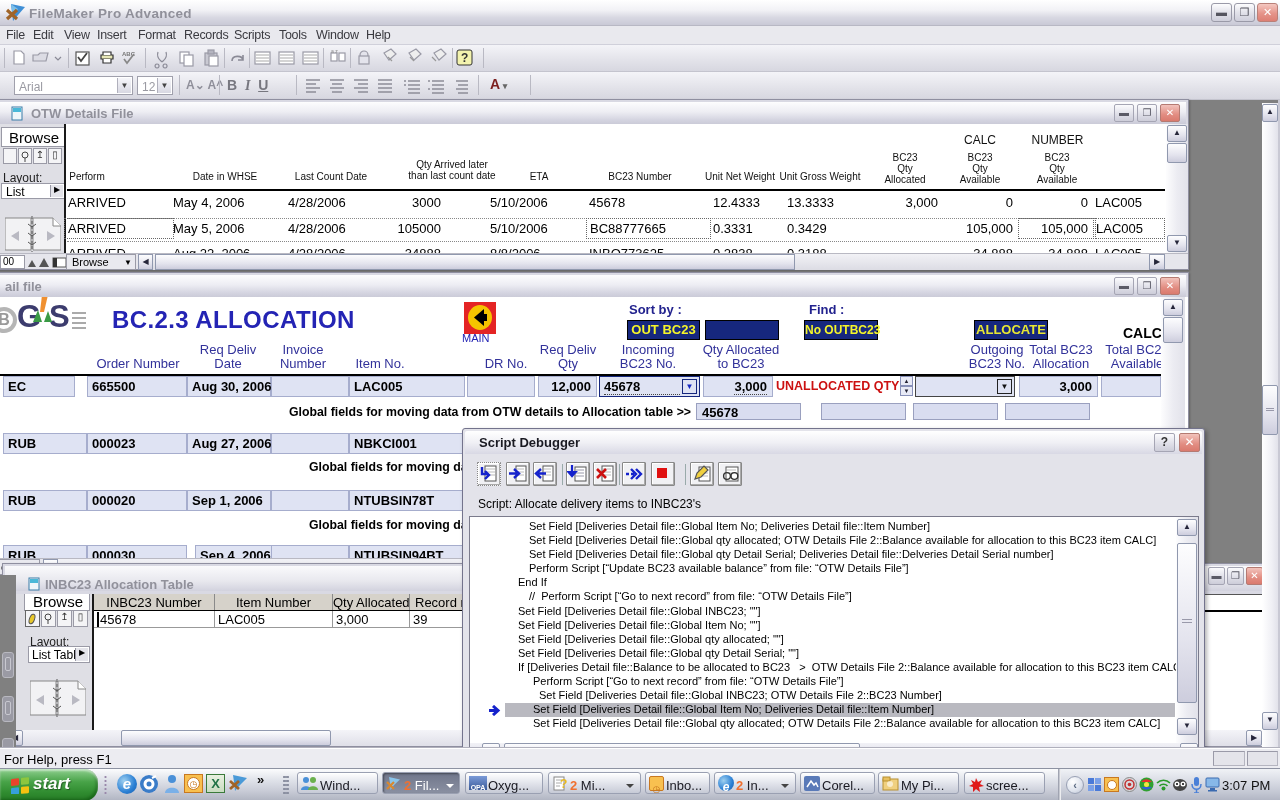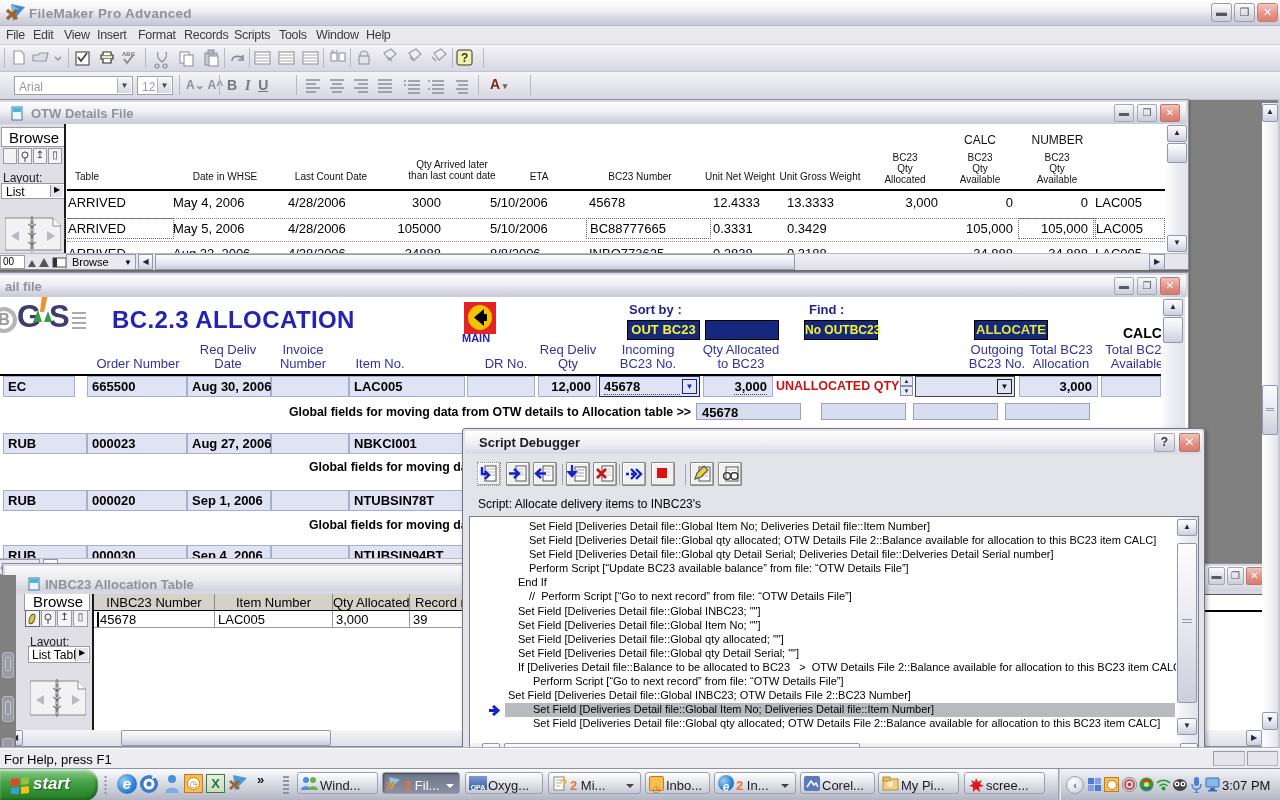--- a/index.html
+++ b/index.html
@@ -184,21 +184,21 @@
     <svg class="ab" style="left:10px;top:92px" width="56" height="36" viewBox="0 0 56 36">
       <rect x="0" y="2" width="26" height="32" fill="#f2f2f4" stroke="#888"></rect>
       <path d="M28 2 h20 l8 8 v24 h-28 z" fill="#f2f2f4" stroke="#888"></path>
       <path d="M48 2 l0 8 l8 0" fill="#fff" stroke="#888"></path>
       <path d="M27 0 v36" stroke="#555" stroke-dasharray="3 2"></path>
       <path d="M6 20 l8 -5 v10 z M50 20 l-8 -5 v10 z" fill="#b9b9c2"></path>
       <path d="M23 8 l4 3 l4 -3 M23 17 l4 3 l4 -3 M23 26 l4 3 l4 -3" stroke="#555" fill="none"></path>
     </svg>
     <div class="ab" style="left:69px;top:0;width:2px;height:129px;background:#1a1a1a"></div>
 
-    <div class="hdr" style="left:60px;top:47px;width:64px">Table</div>
+    <div class="hdr" style="left:60px;top:47px;width:64px">Perform</div>
     <div class="hdr" style="left:190px;top:47px;width:80px">Date in WHSE</div>
     <div class="hdr" style="left:296px;top:47px;width:80px">Last Count Date</div>
     <div class="hdr" style="left:407px;top:35px;width:100px">Qty Arrived later<br>than last count date</div>
     <div class="hdr" style="left:522px;top:47px;width:44px">ETA</div>
     <div class="hdr" style="left:605px;top:47px;width:80px">BC23 Number</div>
     <div class="hdr" style="left:700px;top:47px;width:90px">Unit Net Weight</div>
     <div class="hdr" style="left:780px;top:47px;width:90px">Unit Gross Weight</div>
     <div class="hdr" style="left:880px;top:28px;width:60px">BC23<br>Qty<br>Allocated</div>
     <div class="hdr" style="left:950px;top:9px;width:70px;font-size:12px">CALC</div>
     <div class="hdr" style="left:955px;top:28px;width:60px">BC23<br>Qty<br>Available</div>
@@ -293,21 +293,21 @@
         <div style="height:2px;background:#aaa;margin:3px 0"></div>
     </div>
     <div class="ab" style="left:117px;top:9px;font-size:24px;font-weight:bold;color:#2424b4;letter-spacing:.4px">BC.2.3 ALLOCATION</div>
     <div class="ab" style="left:469px;top:5px;width:32px;height:32px;background:#e42424">
       <div class="ab" style="left:4px;top:3px;width:24px;height:25px;border-radius:50%;background:#f5c400"></div>
       <svg class="ab" style="left:6px;top:5px" width="20" height="21">
           <polygon points="14,2 14,19 4,10.5" fill="#000"></polygon>
           <rect x="14" y="7" width="3" height="7" fill="#000"></rect>
         </svg>
     </div>
-    <div class="ab" style="left:467px;top:35px;font-size:11px;font-weight:bold;color:#2424b4">MAIN</div>
+    <div class="ab" style="left:467px;top:35px;font-size:11px;font-weight:normal;color:#2424b4">MAIN</div>
     <div class="ab" style="left:634px;top:5px;font-size:13px;font-weight:bold;color:#22228e">Sort by :</div>
     <div class="ab" style="left:814px;top:5px;font-size:13px;font-weight:bold;color:#22228e">Find :</div>
     <div class="ab" style="left:632px;top:23px;width:73px;height:20px;background:#16277e;border:1px solid #000;color:#f5f52a;white-space:nowrap;font-size:13px;font-weight:bold;text-align:center;line-height:18px">OUT BC23</div>
     <div class="ab" style="left:710px;top:23px;width:74px;height:20px;background:#16277e;border:1px solid #000"></div>
     <div class="ab" style="left:809px;top:23px;width:74px;height:20px;background:#16277e;border:1px solid #000;color:#f5f52a;white-space:nowrap;font-size:12px;font-weight:bold;text-align:center;line-height:18px">No OUTBC23</div>
     <div class="ab" style="left:979px;top:23px;width:74px;height:20px;background:#16277e;border:1px solid #000;color:#e8e832;white-space:nowrap;font-size:13px;font-weight:bold;text-align:center;line-height:18px">ALLOCATE</div>
     <div class="ab" style="left:1128px;top:28px;font-size:14px;font-weight:bold;color:#000">CALC</div>
 
     <div class="nh" style="left:93px;top:60px;width:100px">Order Number</div>
     <div class="nh" style="left:183px;top:46px;width:100px">Req Deliv<br>Date</div>
@@ -403,21 +403,21 @@
     </div>
     <div class="ab gtxt" style="left:314px;top:221px">Global fields for moving data from OTW details to Allocation table &gt;&gt;</div>
 
     <div class="arow" style="top:248px">
       <div class="acell" style="left:8px;width:84px">
           <span>RUB</span>
         </div>
       <div class="acell" style="left:92px;width:100px">
           <span>000030</span>
         </div>
-      <div class="acell" style="left:192px;width:84px">
+      <div class="acell" style="left:200px;width:84px">
           <span>Sep 4, 2006</span>
         </div>
       <div class="acell" style="left:276px;width:78px"></div>
       <div class="acell" style="left:354px;width:116px">
           <span>NTUBSIN94BT</span>
         </div>
       <div class="acell" style="left:472px;width:694px"></div>
     </div>
 
     <div class="ab sb" style="left:1166px;top:0;width:24px;height:261px"></div>
@@ -562,21 +562,21 @@
       <div class="sline" style="padding-left:59px">Set Field [Deliveries Detail file::Global qty Detail Serial; Deliveries Detail file::Delveries Detail Serial number]</div>
       <div class="sline" style="padding-left:59px">Perform Script [“Update BC23 available balance” from file: “OTW Details File”]</div>
       <div class="sline" style="padding-left:48px">End If</div>
       <div class="sline" style="padding-left:59px">//&nbsp; Perform Script [“Go to next record” from file: “OTW Details File”]</div>
       <div class="sline" style="padding-left:48px">Set Field [Deliveries Detail file::Global INBC23; ""]</div>
       <div class="sline" style="padding-left:48px">Set Field [Deliveries Detail file::Global Item No; ""]</div>
       <div class="sline" style="padding-left:48px">Set Field [Deliveries Detail file::Global qty allocated; ""]</div>
       <div class="sline" style="padding-left:48px">Set Field [Deliveries Detail file::Global qty Detail Serial; ""]</div>
       <div class="sline" style="padding-left:48px">If [Deliveries Detail file::Balance to be allocated to BC23&nbsp;&nbsp; &gt;&nbsp; OTW Details File 2::Balance available for allocation to this BC23 item CALC&nbsp; .</div>
       <div class="sline" style="padding-left:63px">Perform Script [“Go to next record” from file: “OTW Details File”]</div>
-      <div class="sline" style="padding-left:38px">Set Field [Deliveries Detail file::Global INBC23; OTW Details File 2::BC23 Number]</div>
+      <div class="sline" style="padding-left:69px">Set Field [Deliveries Detail file::Global INBC23; OTW Details File 2::BC23 Number]</div>
       <div class="sline" style="padding-left:63px"><span style="position:absolute;left:35px;top:0;width:670px;height:14px;background:#b9b9c0"></span><span style="position:relative">Set Field [Deliveries Detail file::Global Item No; Deliveries Detail file::Item Number]</span>
         <svg style="position:absolute;left:19px;top:2px" width="14" height="11">
             <path d="M0 5.5 h7 M4 1 l5 4.5 l-5 4.5" stroke="#1522cc" stroke-width="3" fill="none"></path>
           </svg>
       </div>
       <div class="sline" style="padding-left:63px">Set Field [Deliveries Detail file::Global qty allocated; OTW Details File 2::Balance available for allocation to this BC23 item CALC]</div>
     </div>
 
     <div class="ab sb" style="left:706px;top:0;width:22px;height:226px"></div>
     <div class="ab sbtn arr" style="left:707px;top:2px;width:20px;height:17px">▲</div>

